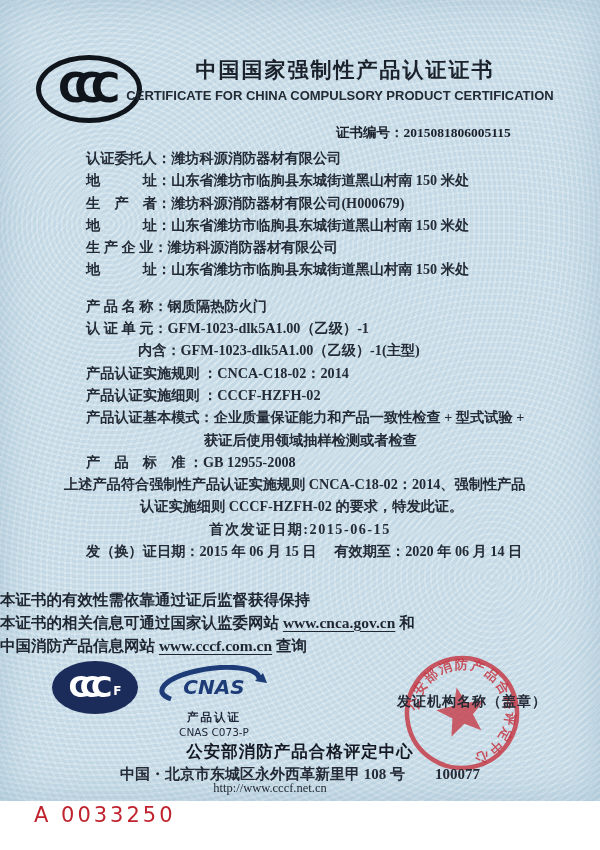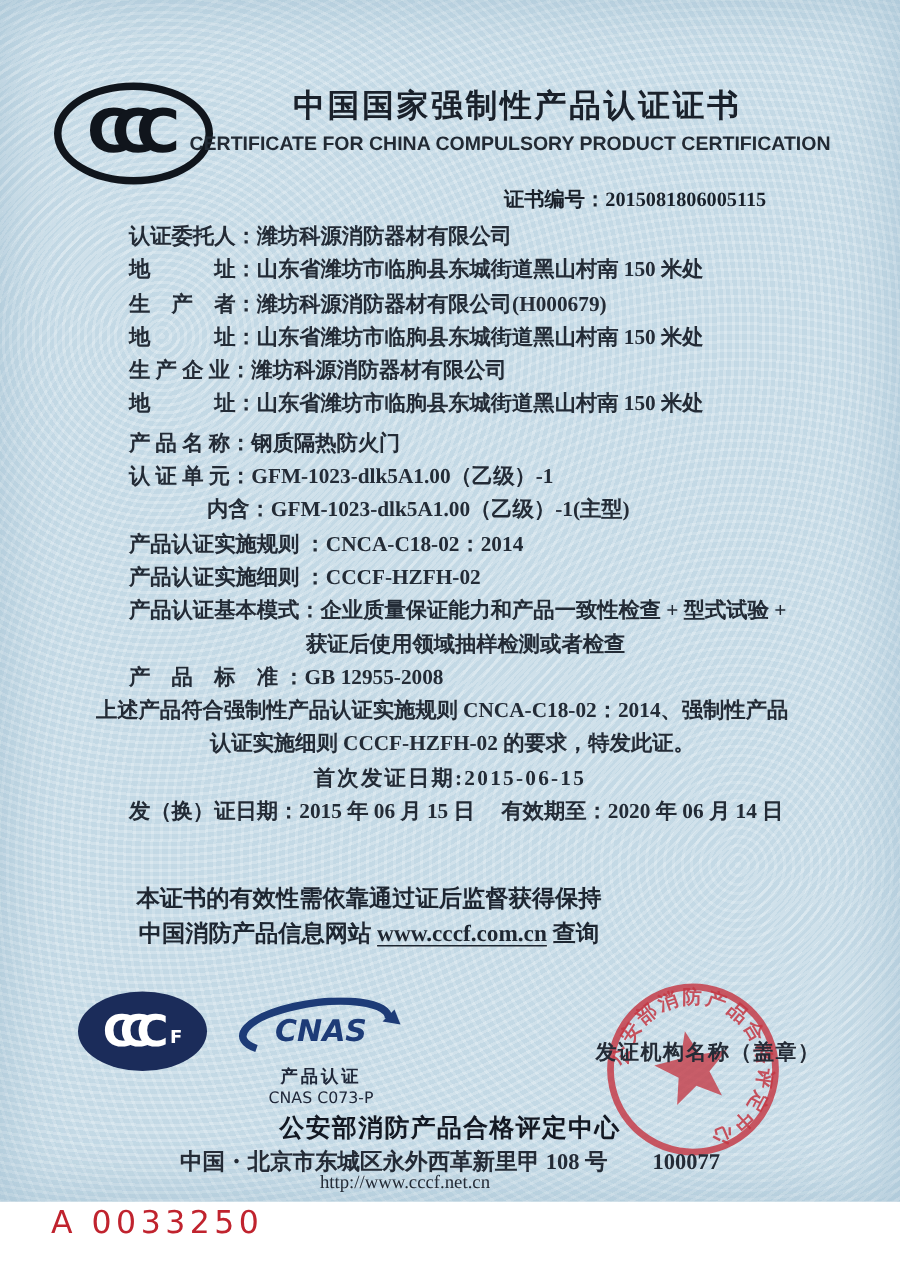--- a/index.html
+++ b/index.html
@@ -39,29 +39,29 @@
   }
   .cert-no{
     position:absolute;left:336px;top:124px;font-size:13.5px;font-weight:bold;color:#1a212b;
   }
   
   .rows{position:absolute;left:0;top:147px;width:600px;}
   .brow{
     padding-left:86px;height:22.3px;line-height:22.3px;white-space:nowrap;
     font-size:14.2px;font-weight:bold;color:#232b36;
   }
-  .brow.gap-above{margin-top:4px;}
+  .brow.gap-above{margin-top:14px;}
   .brow.indent-includes{padding-left:138px;}
   .brow.indent-mode2{padding-left:204px;}
   .brow.outdent-st1{padding-left:64px;}
   .brow.indent-st2{padding-left:140px;}
   .brow.center-row{padding-left:0;text-align:center;letter-spacing:1.5px;}
   
   .notice{
-    position:absolute;left:0;top:589px;width:492px;text-align:center;
+    position:absolute;left:0;top:589px;width:492px;text-align:left;
     font-size:15.5px;font-weight:bold;color:#1e2631;line-height:22.8px;
   }
   .notice .url{text-decoration:underline;text-underline-offset:3px;}
   
   .cccf{
     position:absolute;left:52px;top:661px;width:86px;height:53px;
     background:#1b2c5a;border-radius:50%;
     display:flex;align-items:center;justify-content:center;
   }
   .cccf-letters{
@@ -129,20 +129,21 @@
     <div class="brow indent-mode2">获证后使用领域抽样检测或者检查</div>
     <div class="brow">产　品　标　准 ：GB 12955-2008</div>
     <div class="brow outdent-st1">上述产品符合强制性产品认证实施规则 CNCA-C18-02：2014、强制性产品</div>
     <div class="brow indent-st2">认证实施细则 CCCF-HZFH-02 的要求，特发此证。</div>
     <div class="brow center-row">首次发证日期:2015-06-15</div>
     <div class="brow">发（换）证日期：2015 年 06 月 15 日　 有效期至：2020 年 06 月 14 日</div>
   </div>
 
   <div class="notice">
     <div>本证书的有效性需依靠通过证后监督获得保持</div>
+    <div><span>本证书的相关信息可通过国家认监委网站 </span><span class="url">www.cnca.gov.cn</span><span> 和</span></div>
     <div><span>中国消防产品信息网站 </span><span class="url">www.cccf.com.cn</span><span> 查询</span></div>
   </div>
 
   <div class="cccf">
     <span class="cccf-letters">CCC</span>
     <span class="cccf-f">F</span>
   </div>
 
   <div class="cnas">
     <svg width="110" height="44" viewBox="0 0 110 44">

